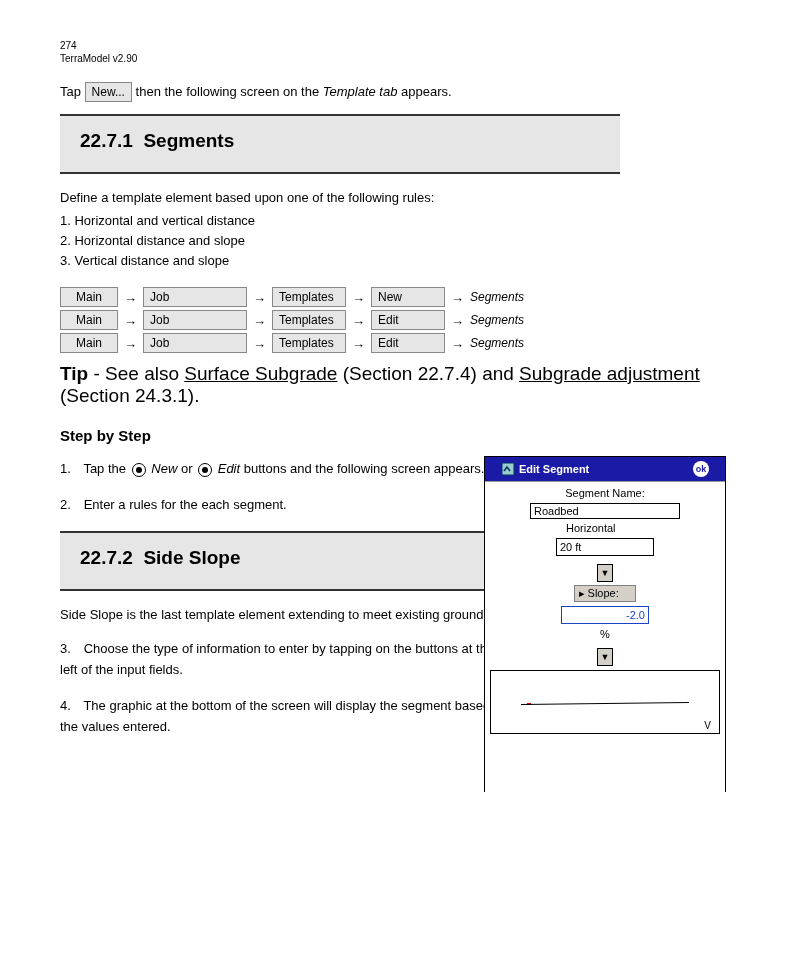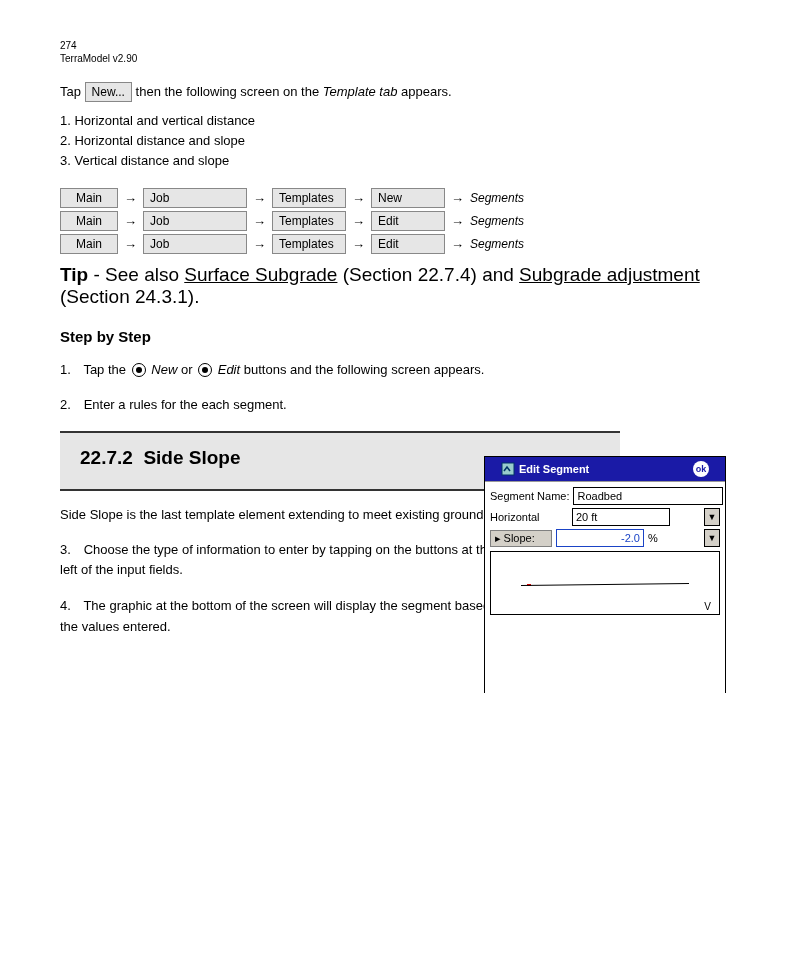--- a/index.html
+++ b/index.html
@@ -155,20 +155,21 @@
     background: #fff;
     border-top: 1px solid #999;
     border-bottom: 1px solid #999;
   }
   .dlg-row {
     display: flex;
     align-items: center;
     gap: 4px;
     margin-bottom: 3px;
     font-size: 11px;
+    flex-direction: column;
   }
   .dlg-row .lbl { white-space: nowrap; }
   .dlg-row .lbl-btn {
     background: #d4d0c8;
     border: 1px solid #808080;
     padding: 1px 4px;
     white-space: nowrap;
     min-width: 52px;
   }
   .dlg-row input[type="text"] {
@@ -284,21 +285,28 @@
   <div class="doc-title">TerraModel v2.90</div>
 
   <div class="para">
     <span>Tap </span>
     <span class="btn">New...</span>
     <span> then the following screen on the </span>
     <span class="italic">Template tab</span>
     <span> appears.</span>
   </div>
 
-
+  <div class="section-box">
+    <p class="section-title">
+      <span>22.7.1</span>
+      &nbsp;<span>Segments</span>
+    </p>
+  </div>
+
+  <div class="para tight">Define a template element based upon one of the following rules:</div>
   <div class="indent-list">1. Horizontal and vertical distance</div>
   <div class="indent-list">2. Horizontal distance and slope</div>
   <div class="indent-list">3. Vertical distance and slope</div>
 
   <div style="height:14px"></div>
 
   <div class="crumb-row">
     <span class="btn">Main</span>
       <span class="sep">→</span>
     <span class="btn wide">Job</span>

